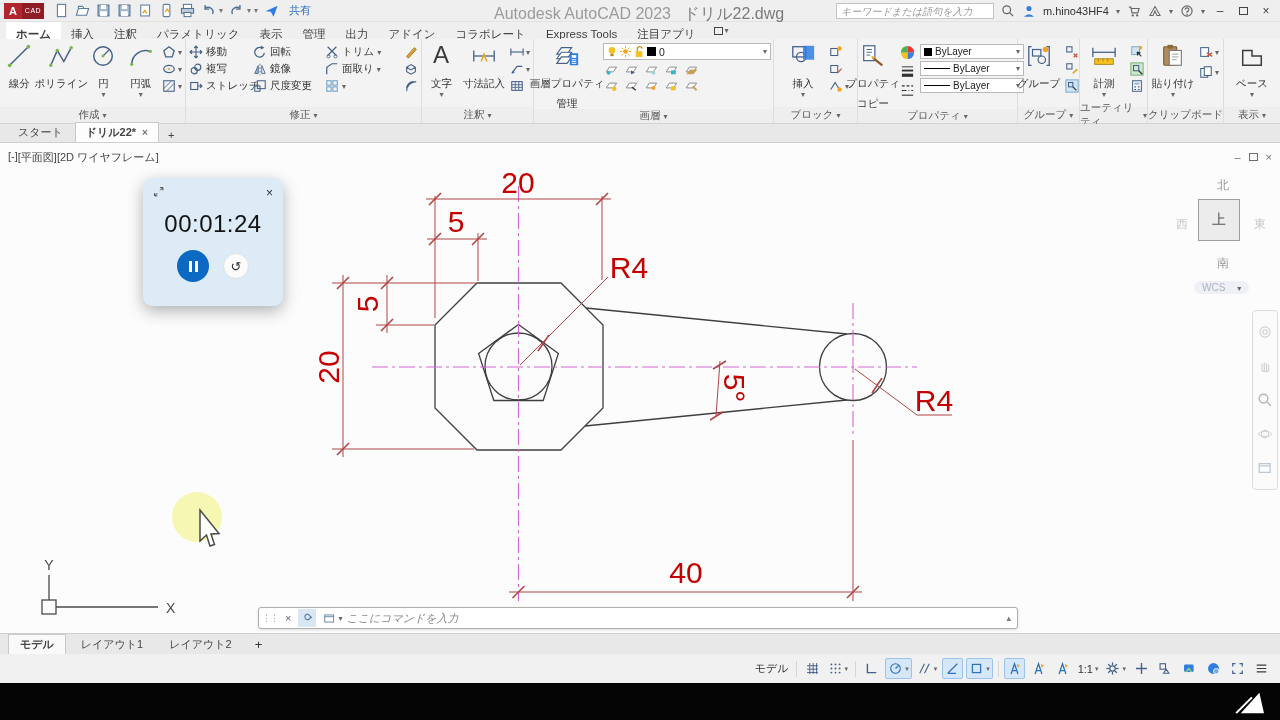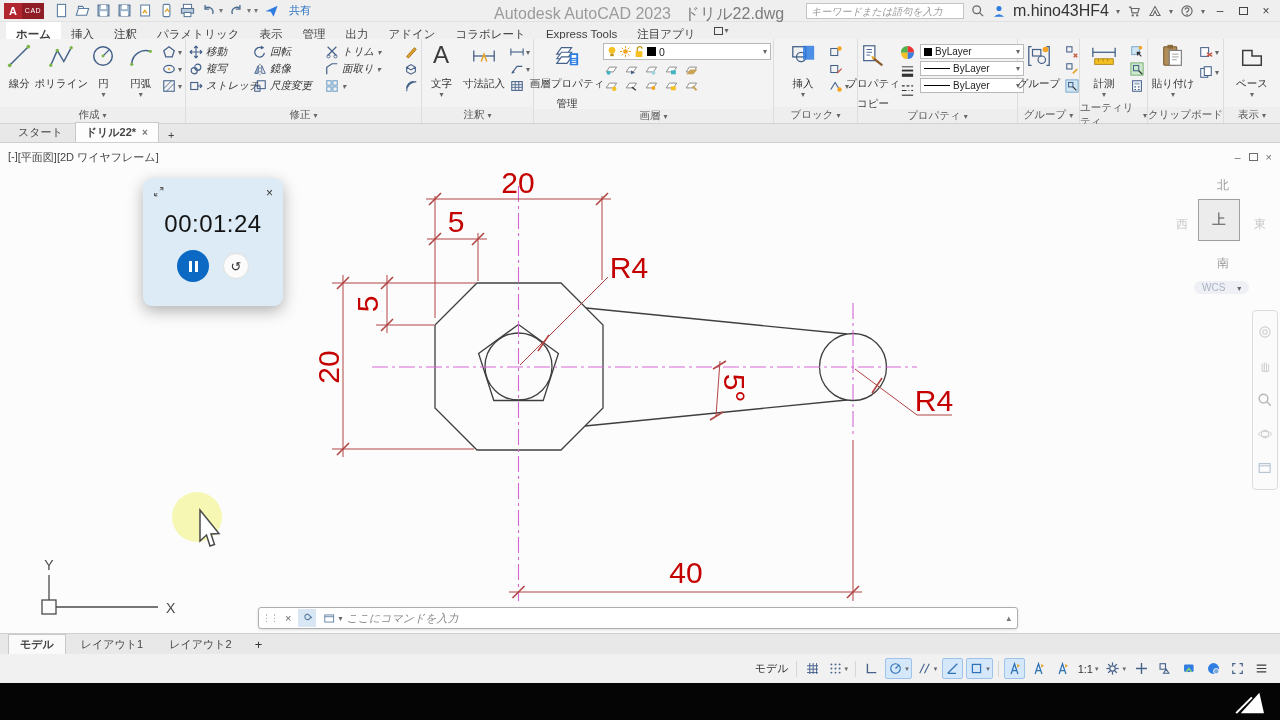--- a/index.html
+++ b/index.html
@@ -14,21 +14,21 @@
   .qat { display:flex; align-items:center; gap:6px; margin-left:10px; }
   .qat svg { width:15px; height:15px; display:block; }
   .qat .chv { font-size:8px; color:#777; margin-left:-3px; }
   .share { color:#2a72c0; font-size:11px; margin-left:4px; }
   .title-center { position:absolute; left:454px; top:4px; font-size:16px; color:#9b9b9b; white-space:nowrap;margin-left:40px; }
   .title-center .doc { color:#7c7c7c; margin-left:8px; }
   .tb-right { position:absolute; right:6px; top:2px; display:flex; align-items:center; gap:7px; height:18px; }
   .searchbox { width:158px; height:16px; border:1px solid #c4c4c4; background:#fff; font-size:10px; font-style:italic; color:#999; padding:0 4px; }
   .searchbox::placeholder { color:#999; font-style:italic; }
   .tb-right svg { width:14px; height:14px; }
-  .uname { font-size:16px; color:#333; }
+  .uname { font-size:11px; color:#333; }
   .chv { font-size:8px; color:#666; }
   .winbtn { font-size:12px; color:#444; width:16px; text-align:center; }
   .boxglyph { width:9px; height:8px; border:1px solid #444; display:inline-block; }
 
   
   .rtabs { height:17px; background:#f0eff0; display:flex; align-items:stretch; padding-left:6px; font-size:11.5px; color:#3f3f3f; }
   .rt { padding:12px 10px; display:flex; align-items:center;text-align:center; }
   .rt.active { background:#fff; font-weight:bold; }
   .rt-extra { display:flex; align-items:center; gap:2px; padding:0 8px; color:#666; }
 
@@ -36,21 +36,21 @@
   .ribbon { height:85px; background:#f4f3f3; display:flex; border-bottom:1px solid #d4d3d3; }
   .panel { display:flex; flex-direction:column; border-right:1px solid #ddd; }
   .pbody { flex:1; display:flex; justify-content:center; gap:5px; padding:4px 3px 0 3px; }
   .plabel { height:16px; display:flex; align-items:center; justify-content:center; gap:3px; font-size:10.5px; color:#555; background:#efeeee; }
   .bb { width:42px; display:flex; flex-direction:column; align-items:center; font-size:10.5px; color:#333; text-align:center; line-height:11px; }
   .bb svg { width:26px; height:26px; display:block; }
   .bb .bl { margin-top:9px; white-space:nowrap; }
   .minicol { display:flex; flex-direction:column; justify-content:flex-start; gap:3px; padding-top:2px; }
   .mi { display:flex; align-items:center; gap:2px; }
   .mi svg { width:14px; height:14px; }
-  .mrowset { display:flex; flex-direction:column; gap:3px; padding-top:2px;font-style:italic; }
+  .mrowset { display:flex; flex-direction:column; gap:3px; padding-top:2px; }
   .mrow { display:flex; gap:2px; }
   .mcell { display:flex; align-items:center; gap:3px; font-size:10.5px; color:#333; white-space:nowrap; }
   .mcell svg { width:14px; height:14px; }
   .c1{width:62px;} .c2{width:70px;} .c3{width:74px;}
   .layercombo { width:168px; height:17px; border:1px solid #b9b9b9; background:#fff; display:flex; align-items:center; gap:3px; padding:0 3px; font-size:10.5px; color:#222; }
   .layercombo .sw { width:9px; height:9px; background:#000; }
   .layercombo .sp { flex:1; }
   .lgrid { display:flex; flex-direction:column; gap:3px; margin-top:3px; }
   .lrow { display:flex; gap:4px; }
   .lrow svg { width:16px; height:13px; }

